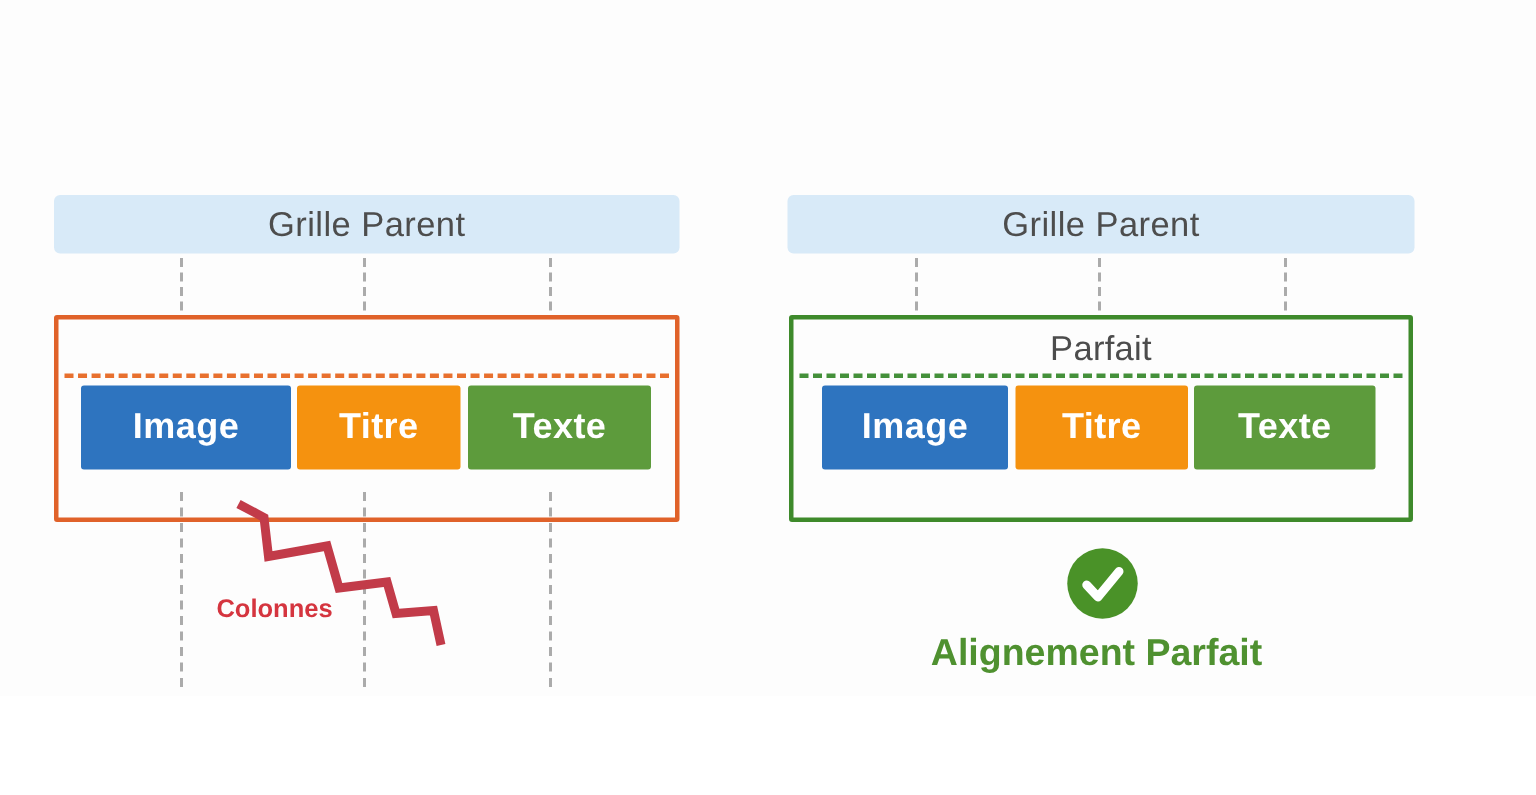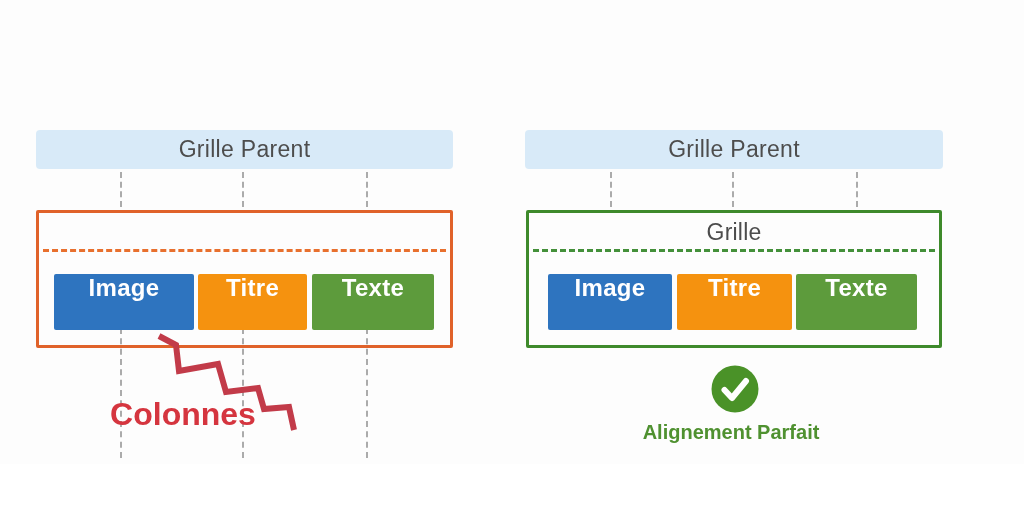--- a/index.html
+++ b/index.html
@@ -26,30 +26,30 @@
   .frame-left{left:36px;width:417px;border:3px solid #e0622a;}
   .frame-right{left:526px;width:416px;border:3px solid #3e8a2b;}
   .frame-title{
     position:absolute;top:6px;left:0;right:0;text-align:center;
     font-size:23px;color:#4c4c4c;letter-spacing:.2px;
   }
   .frame-sep{position:absolute;top:36px;left:4px;right:4px;height:0;}
   .sep-orange{border-top:3px dashed #e8702e;}
   .sep-green{border-top:3px dashed #44903a;}
   .cell{
-    position:absolute;top:274px;height:56px;z-index:3;border-radius:2px;
-    display:flex;align-items:flex-start;justify-content:center;
+    position:absolute;top:257px;height:56px;z-index:3;border-radius:2px;
+    display:flex;align-items:center;justify-content:center;
     color:#fff;font-size:24px;font-weight:bold;letter-spacing:.3px;
   }
   .overlay-svg{position:absolute;left:0;top:0;z-index:5;pointer-events:none;}
   .annot{
     position:absolute;z-index:6;font-weight:bold;white-space:nowrap;
   }
-  .annot-red{font-size:32px;color:#d5353f;transform:translateX(-50%);}
-  .annot-green{font-size:20px;color:#4f9130;transform:translateX(-50%);}
+  .annot-red{font-size:17px;color:#d5353f;transform:translateX(-50%);}
+  .annot-green{font-size:25px;color:#4f9130;transform:translateX(-50%);}
   .check-badge{position:absolute;left:711px;top:365px;width:48px;height:48px;z-index:6;}
 </style>
 </head>
 <body>
 
 <div class="canvas">
 
   <div class="parent-bar bar-left">
     <span>Grille Parent</span>
   </div>
@@ -84,21 +84,21 @@
 
   <div class="parent-bar bar-right">
     <span>Grille Parent</span>
   </div>
 
   <div class="guide top" style="left:610px"></div>
   <div class="guide top" style="left:732px"></div>
   <div class="guide top" style="left:856px"></div>
 
   <div class="frame frame-right">
-    <div class="frame-title">Grille</div>
+    <div class="frame-title">Parfait</div>
     <div class="frame-sep sep-green"></div>
   </div>
 
   <div class="cell" style="left: 548px; width: 124px; background: rgb(46, 116, 191);">
     <span>Image</span>
   </div>
   <div class="cell" style="left: 677px; width: 115px; background: rgb(245, 146, 15);">
     <span>Titre</span>
   </div>
   <div class="cell" style="left: 796px; width: 121px; background: rgb(93, 155, 60);">

